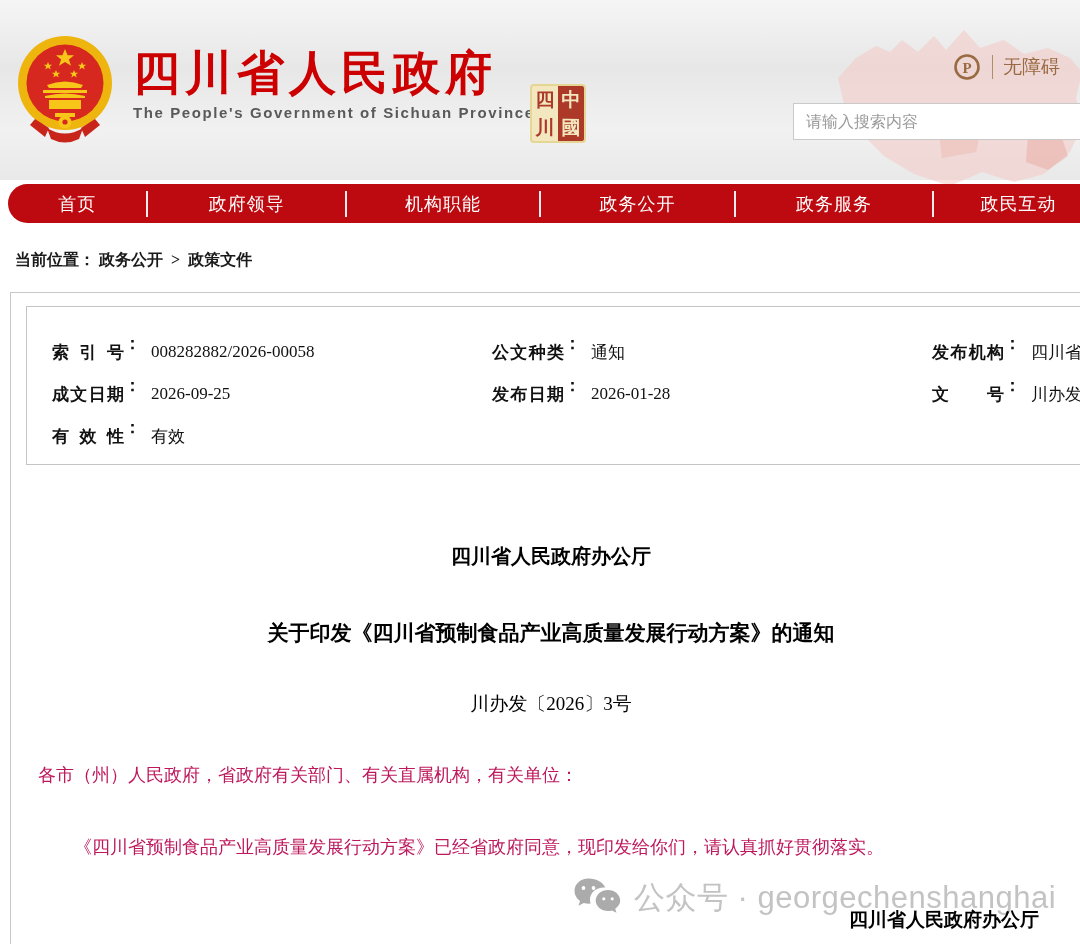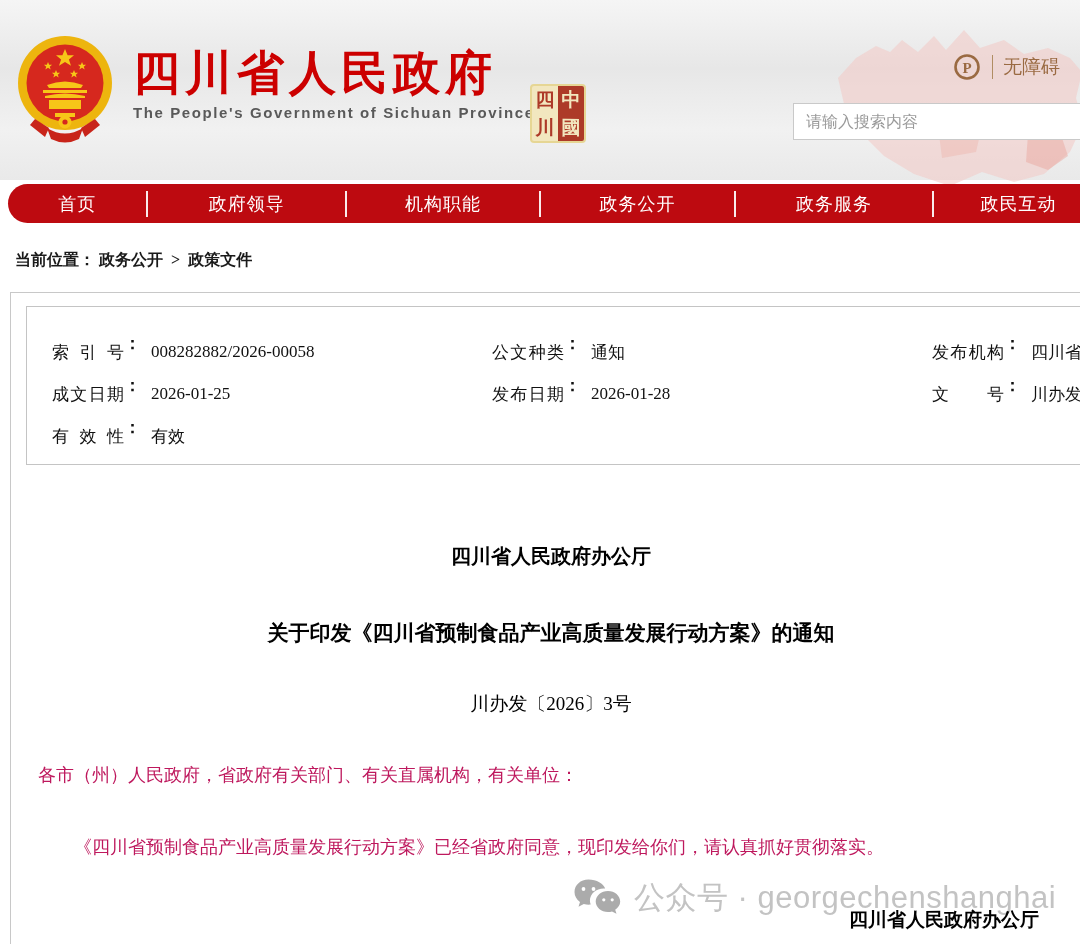--- a/index.html
+++ b/index.html
@@ -50,39 +50,39 @@
   
   .card { position:absolute; left:10px; top:292px; width:1085px; height:672px;
     background:#fff; border:1px solid #c8c8c8; border-bottom:none; }
   .meta-box { margin:13px 0 0 15px; width:calc(100% - 15px); border:1px solid #c4c4c4;
     padding:15px 0 16px 25px; }
   .meta-row { display:grid; grid-template-columns:440px 440px 1fr; height:42px;
     align-items:center; }
   .m-cell { display:flex; align-items:center;
     font-family:"Liberation Serif","DejaVu Serif",serif; font-size:17px; color:#111;
     white-space:nowrap; overflow:visible; }
-  .m-label { display:inline-block; width:72px; font-weight:normal;
+  .m-label { display:inline-block; width:72px; font-weight:bold;
     text-align:justify; text-align-last:justify;margin-top:19px; }
   .m-colon { font-weight:bold; }
   .m-value { margin-left:10px;margin-top:18px; }
 
   
   .doc-issuer, .doc-title, .doc-number { position:absolute; left:0; width:1080px;
     text-align:center; font-family:"Liberation Serif","DejaVu Serif",serif; color:#000; }
   .doc-issuer { top:250px; font-size:20px; font-weight:bold; }
   .doc-title  { top:326px; font-size:21px; font-weight:bold; }
   .doc-number { top:398px; font-size:19px; }
   .doc-salutation, .doc-paragraph { position:absolute; left:27px; width:1020px;
     font-family:"Liberation Serif","DejaVu Serif",serif; font-size:18px; color:#be185d;
     line-height:1.4; }
   .doc-salutation { top:470px; }
   .doc-paragraph { top:542px; text-indent:2em; }
 
   
-  .watermark { position:absolute; left:563px; top:584px; display:flex; align-items:center;
+  .watermark { position:absolute; left:563px; top:584px; display:flex; 
     gap:13px; z-index:1; }
   .watermark-text { font-size:31px; color:#c3c3c3; letter-spacing:.5px; white-space:nowrap; }
   .signature { position:absolute; top:614px; right:55px; z-index:2;
     font-family:"Liberation Serif","DejaVu Serif",serif; font-size:19px; font-weight:600;
     color:#000; white-space:nowrap; }
 </style>
 </head>
 <body>
 
 <header class="site-header">
@@ -176,21 +176,21 @@
       <div class="m-cell">
         <span class="m-label">发布机构</span>
           <span class="m-colon">：</span>
         <span class="m-value">四川省人</span>
       </div>
     </div>
     <div class="meta-row">
       <div class="m-cell">
         <span class="m-label">成文日期</span>
           <span class="m-colon">：</span>
-        <span class="m-value">2026-01-25</span>
+        <span class="m-value">2026-09-25</span>
       </div>
       <div class="m-cell">
         <span class="m-label">发布日期</span>
           <span class="m-colon">：</span>
         <span class="m-value">2026-01-28</span>
       </div>
       <div class="m-cell">
         <span class="m-label">文号</span>
           <span class="m-colon">：</span>
         <span class="m-value">川办发</span>

